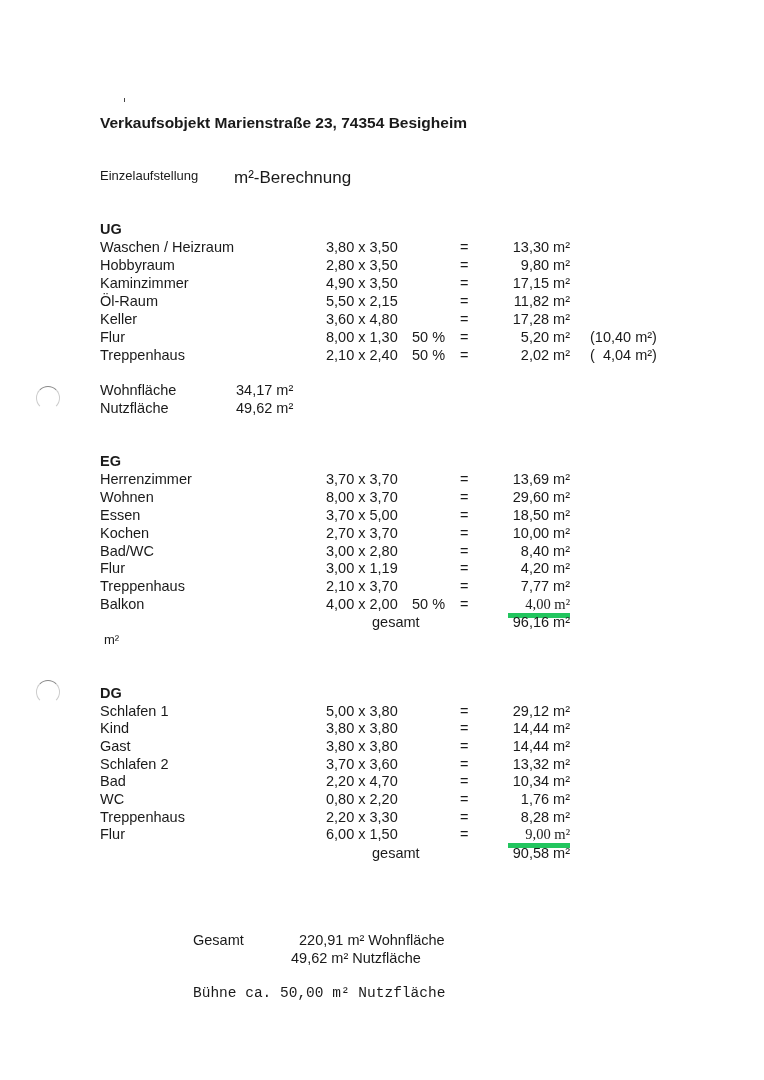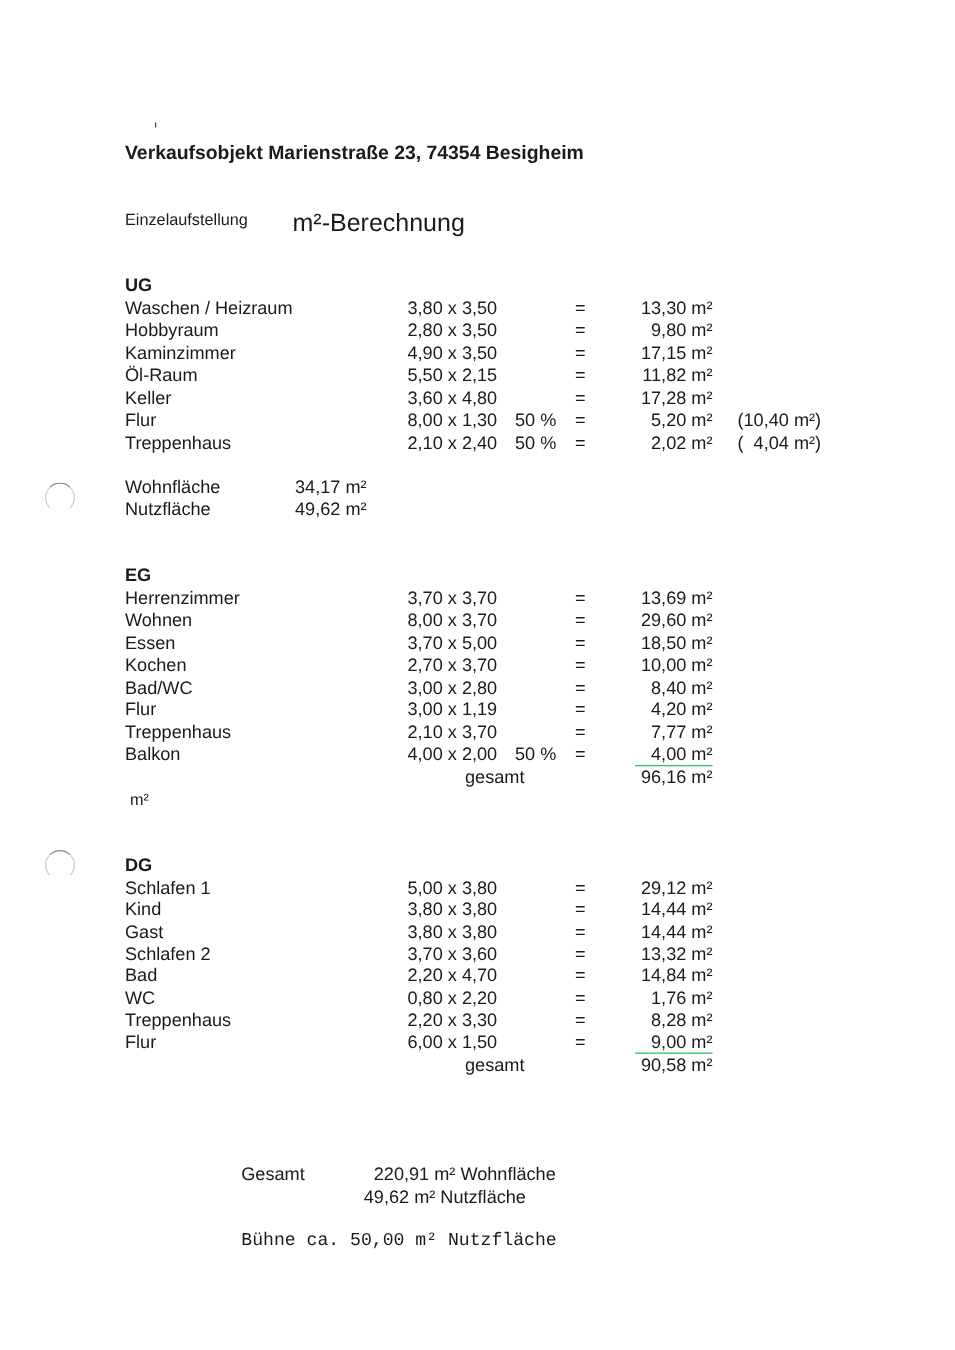--- a/index.html
+++ b/index.html
@@ -1,31 +1,31 @@
 <!DOCTYPE html>
 <html><head>
   <meta charset="utf-8">
   <style>
     html, body { margin:0; padding:0; background:#fff; }
     body { width:764px; height:1080px; position:relative; overflow:hidden;
            font-family:"Liberation Sans", sans-serif; color:#1a1a1a; font-size:14.5px; }
     .abs { position:absolute; white-space:nowrap; }
     .title { left:100px; top:114px; font-weight:bold; font-size:15.5px; }
     .subtitle { left:100px; top:168px; font-size:13px; }
-    .sub2 { left:234px; top:168px; font-size:20px; }
+    .sub2 { left:234px; top:168px; font-size:17px; }
     .sec-head { font-weight:bold; font-size:14.5px; left:100px; }
     .row { position:absolute; left:0; width:764px; height:18px; }
     .row span { position:absolute; white-space:nowrap; }
     .c-name { left:100px; }
     .c-dim { left:326px; }
     .c-pct { left:412px; }
     .c-eq { left:460px; }
     .c-area { right:194px; text-align:right; }
     .c-orig { left:590px; }
-    .underline { border-bottom:1px solid #22c55e; }
+    .underline { border-bottom:5px solid #22c55e;font-family:Liberation Serif, serif; }
     .c-gesamt { left:372px; }
     .hole { position:absolute; width:22px; height:22px; border-radius:50%;
             border-top:1.5px solid #888; border-left:1px solid #ccc; border-right:1px solid #ccc;
             border-bottom:1px solid transparent; }
     .tick { position:absolute; left:124px; top:98px; width:1px; height:4px; background:#444; }
   </style>
 </head>
 <body>
 
 <div class="tick"></div>
@@ -176,21 +176,21 @@
   <div class="row" style="top:756px">
     <span class="c-name">Schlafen 2</span>
     <span class="c-dim">3,70 x 3,60</span>
     <span class="c-eq">=</span>
     <span class="c-area">13,32 m²</span>
   </div>
   <div class="row" style="top:773px">
     <span class="c-name">Bad</span>
     <span class="c-dim">2,20 x 4,70</span>
     <span class="c-eq">=</span>
-    <span class="c-area">14,84 m²</span>
+    <span class="c-area">10,34 m²</span>
   </div>
   <div class="row" style="top:791px">
     <span class="c-name">WC</span>
     <span class="c-dim">0,80 x 2,20</span>
     <span class="c-eq">=</span>
     <span class="c-area">1,76 m²</span>
   </div>
   <div class="row" style="top:809px">
     <span class="c-name">Treppenhaus</span>
     <span class="c-dim">2,20 x 3,30</span>

